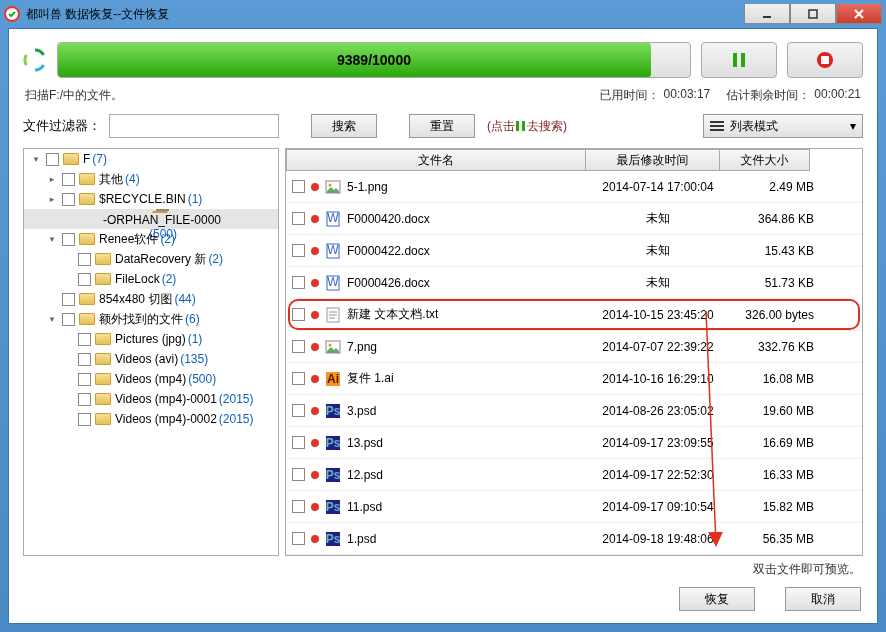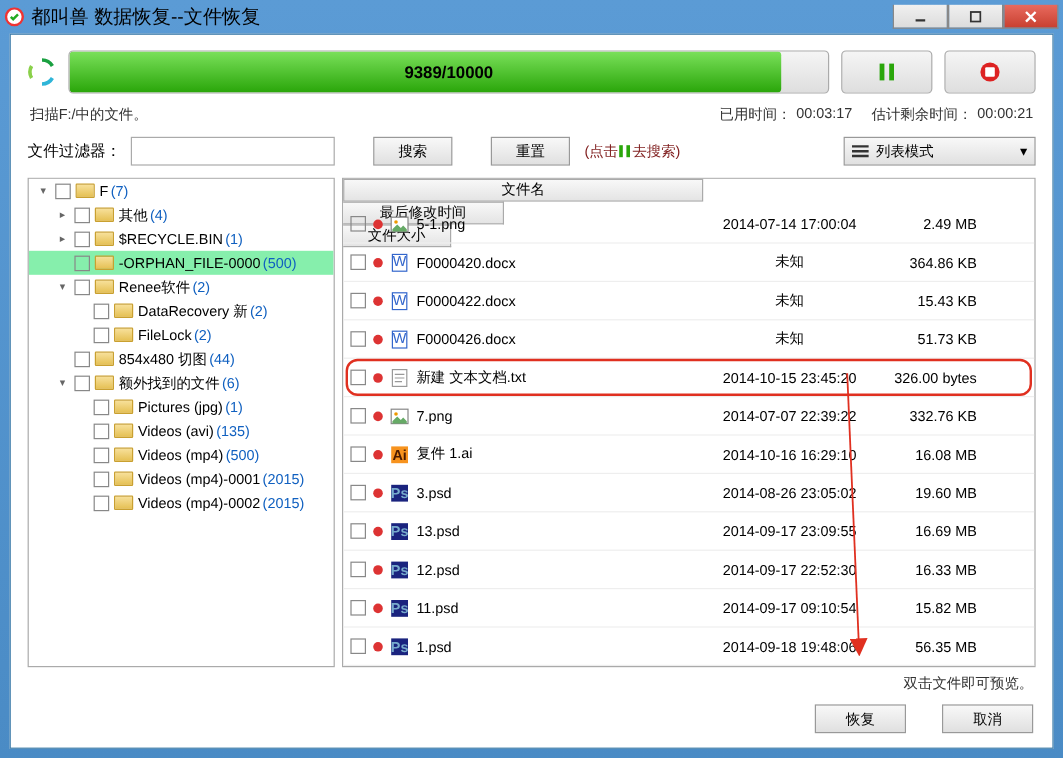--- a/index.html
+++ b/index.html
@@ -1,20 +1,20 @@
 <!DOCTYPE html>
 <html><head>
 <meta charset="utf-8">
 <style>
 * { margin:0; padding:0; box-sizing:border-box; font-family:"Microsoft YaHei","SimSun",Arial,sans-serif; font-size:12px; }
 body { background:#fff; width:886px; height:632px; overflow:hidden; }
 .window { width:886px; height:632px; background:linear-gradient(#5b9bd5,#4a8bc5); padding:0; position:relative; }
 .titlebar { height:28px; display:flex; align-items:center; padding:0 4px; color:#000; }
 .titlebar .ico { width:16px; height:16px; margin-right:6px; }
-.titlebar .title { flex:1; font-size:16px; color:#000; }
+.titlebar .title { flex:1; font-size:12px; color:#000; }
 .winbtns { display:flex; }
 .winbtn { width:46px; height:20px; display:flex; align-items:center; justify-content:center; margin-left:0; background:linear-gradient(#f0f0f0,#dcdcdc); border:1px solid #888; border-top:none; }
 .winbtn.close { background:linear-gradient(#e86a5e,#c84030); }
 .content { position:absolute; left:8px; right:8px; top:28px; bottom:8px; background:#fff; border:1px solid #3a7aa8; display:flex; flex-direction:column; }
 .toolbar1 { height:56px; padding:8px 14px 2px 14px; display:flex; align-items:center; gap:10px; }
 .spinner { width:24px; height:24px; }
 .progress-wrap { flex:1; height:36px; background:linear-gradient(#f5f5f5,#dedede); border:1px solid #aaa; border-radius:4px; position:relative; overflow:hidden; }
 .progress-fill { height:100%; background:linear-gradient(#7ae05a,#2aa60a); border-radius:3px; }
 .progress-text { position:absolute; inset:0; display:flex; align-items:center; justify-content:center; font-weight:bold; font-size:14px; color:#000; }
 .ctrlbtn { width:76px; height:36px; background:linear-gradient(#f5f5f5,#dedede); border:1px solid #aaa; border-radius:4px; display:flex; align-items:center; justify-content:center; }
@@ -28,24 +28,24 @@
 .viewmode { width:160px; height:24px; border:1px solid #999; background:linear-gradient(#f8f8f8,#e0e0e0); display:flex; align-items:center; padding:0 6px; margin-left:auto; }
 .viewmode .chev { margin-left:auto; }
 .main { flex:1; display:flex; padding:0 14px 2px 14px; gap:6px; overflow:hidden; }
 .tree { width:256px; border:1px solid #aaa; overflow:auto; }
 .tree-row { display:flex; align-items:center; height:20px; white-space:nowrap; }
 .tree-row .exp { width:12px; display:inline-flex; justify-content:center; color:#666; font-size:9px; }
 .tree-row .cb { width:13px; height:13px; border:1px solid #888; margin:0 4px; }
 .tree-row .fld { width:16px; height:12px; background:linear-gradient(#f7e09a,#e5c053); border:1px solid #c9a030; margin-right:4px; border-radius:1px; }
 .tree-row .nm { color:#000; }
 .tree-row .ct { color:#1060c0; margin-left:2px; }
-.tree-row.sel { background:#86efac; }
+.tree-row.sel { background:#e5e5e5;flex-direction:column; }
 .ind0{padding-left:6px}.ind1{padding-left:22px}.ind2{padding-left:38px}
 .filepane { flex:1; display:flex; flex-direction:column; border:1px solid #aaa; position:relative; }
-.fhdr { display:flex; height:22px;flex-direction:column; }
+.fhdr { display:flex; height:22px; }
 .fhdr .col { background:linear-gradient(#f8f8f8,#e4e4e4); border:1px solid #aaa; border-left:none; display:flex; align-items:center; justify-content:center; font-size:12px; }
 .fhdr .col:first-child { border-left:1px solid #aaa; }
 .flist { flex:1; overflow-y:scroll; }
 .frow { display:flex; align-items:center; height:32px; border-bottom:1px solid #eee; }
 .frow .c1 { width:300px; display:flex; align-items:center; padding-left:6px; gap:6px; }
 .frow .c2 { width:144px; text-align:center; }
 .frow .c3 { width:96px; text-align:right; padding-right:12px; }
 .frow .cb { width:13px; height:13px; border:1px solid #888; }
 .frow .fic { width:16px; height:16px; display:flex; align-items:center; justify-content:center; }
 .frow.hl { position:relative; }

